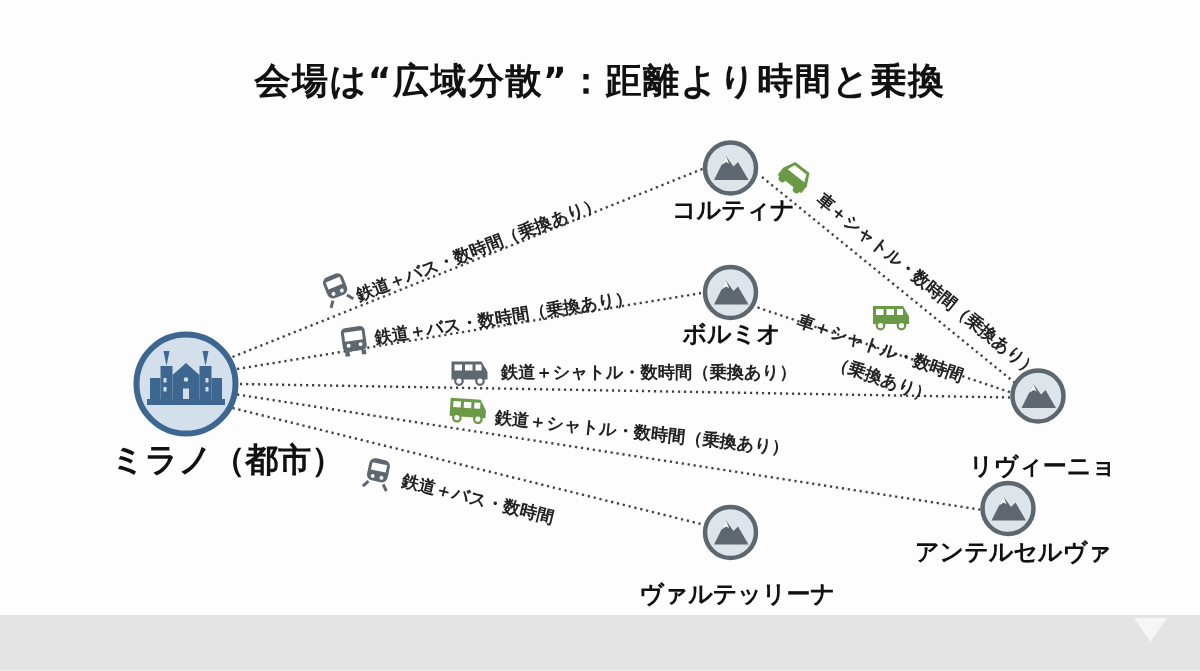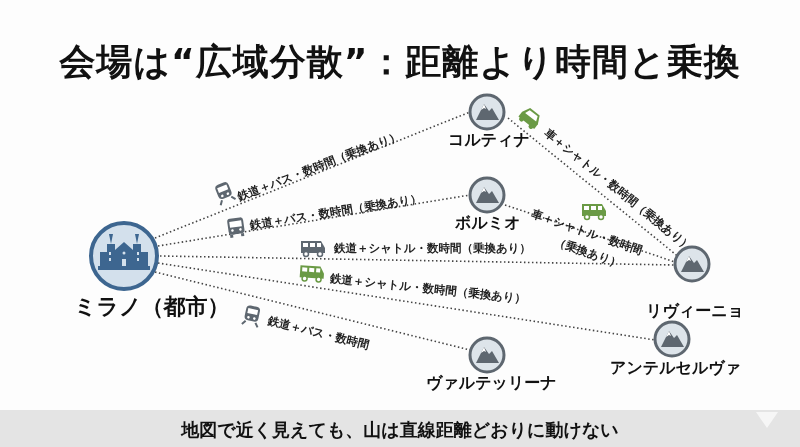--- a/index.html
+++ b/index.html
@@ -4,21 +4,21 @@
 <style>
   html, body { margin: 0; padding: 0; }
   body {
     width: 800px; height: 447px; overflow: hidden;
     background: #fdfdfd;
     font-family: "DejaVu Sans", "Liberation Sans", sans-serif;
     position: relative;
   }
   .title {
     position: absolute; left: 0; top: 38px; width: 800px;
-    text-align: center; font-size: 36px; font-weight: bold; color: #111;
+    text-align: center; font-size: 24px; font-weight: bold; color: #111;
     letter-spacing: 1px;
   }
   svg.map { position: absolute; left: 0; top: 0; }
   .label {
     position: absolute; font-weight: bold; color: #111; white-space: nowrap;
   }
   .node-label { font-size: 16px; }
   .city-label { font-size: 22px; margin-left: 16px; }
   .route-label {
     position: absolute; font-size: 11.5px; font-weight: bold; color: #222;
@@ -143,27 +143,26 @@
     <circle cx="-7" cy="6" r="2.5" fill="#fff" stroke="#6a9a45" stroke-width="1.5"></circle>
       <circle cx="7" cy="6" r="2.5" fill="#fff" stroke="#6a9a45" stroke-width="1.5"></circle>
   </g>
 </svg>
 
 <div class="label city-label" style="left:58px; top:292px;">ミラノ（都市）</div>
 <div class="label node-label" style="left:448px; top:130px;">コルティナ</div>
 <div class="label node-label" style="left:455px; top:213px;">ボルミオ</div>
 <div class="label node-label" style="left:646px; top:301px;">リヴィーニョ</div>
 <div class="label node-label" style="left:610px; top:358px;">アンテルセルヴァ</div>
-<div class="label node-label" style="left:426px; top:373px;text-align:center;">ヴァルテッリーナ</div>
+<div class="label node-label" style="left:426px; top:386px;text-align:center;">ヴァルテッリーナ</div>
 
 <div class="route-label" style="left:238px; top:190px; transform: rotate(-21deg);">鉄道＋バス・数時間（乗換あり）</div>
 <div class="route-label" style="left:250px; top:218px; transform: rotate(-9deg);">鉄道＋バス・数時間（乗換あり）</div>
 <div class="route-label" style="left:334px; top:241px;">鉄道＋シャトル・数時間（乗換あり）</div>
 <div class="route-label" style="left:330px; top:271px; transform: rotate(6deg);">鉄道＋シャトル・数時間（乗換あり）</div>
 <div class="route-label" style="left:268px; top:313px; transform: rotate(14deg);">鉄道＋バス・数時間</div>
 <div class="route-label" style="left:546px; top:124px; transform: rotate(39deg);">車＋シャトル・数時間（乗換あり）</div>
 <div class="route-label" style="left:532px; top:206px; transform: rotate(19deg);">車＋シャトル・数時間</div>
 <div class="route-label" style="left:555px; top:234px; transform: rotate(19deg);">（乗換あり）</div>
 
 <div class="footer">
-  <div class="footer-text">地図で近く見えても、山は直線距離どおりに動けない</div>
   <div class="footer-mark"></div>
 </div>
 
 </body></html>

